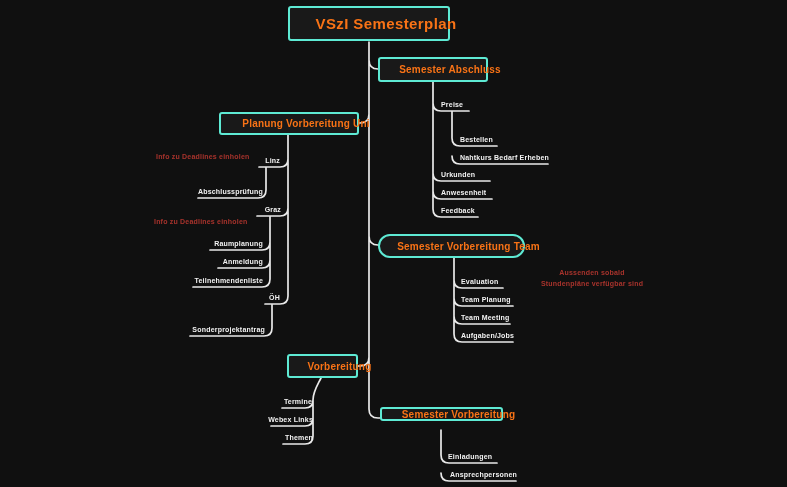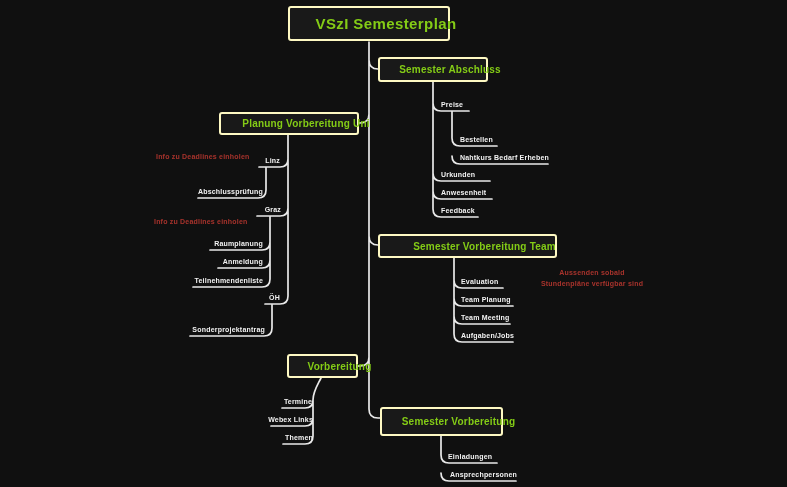--- a/index.html
+++ b/index.html
@@ -6,31 +6,31 @@
   body{
     width:787px;height:487px;position:relative;overflow:hidden;
     background:#101010;
     font-family:"Liberation Sans","DejaVu Sans",sans-serif;
   }
   .canvas{position:absolute;inset:0;}
   svg.wires{position:absolute;left:0;top:0;}
   svg.wires path{stroke:#e9e9e9;stroke-width:1.7;fill:none;stroke-linecap:round;}
   .node-box{
     position:absolute;box-sizing:border-box;
-    border:2px solid #fef9c3;border-radius:3px;background:#191919;
-    color:#84cc16;font-weight:bold;
+    border:2px solid #5eead4;border-radius:3px;background:#191919;
+    color:#f97316;font-weight:bold;
     display:flex;align-items:center;justify-content:center;
     white-space:nowrap;letter-spacing:.2px;padding-left:34px;
   }
   .root-box{left:288px;top:6px;width:162px;height:35px;font-size:15px;letter-spacing:.4px;}
   .box-abschluss{left:378px;top:57px;width:110px;height:25px;font-size:10px;}
   .box-uni{left:219px;top:112px;width:140px;height:23px;font-size:10px;}
-  .box-team{left:378px;top:234px;width:179px;height:24px;font-size:10px;}
+  .box-team{left:378px;top:234px;width:147px;height:24px;font-size:10px;border-radius:12px;}
   .box-fallplanung{left:287px;top:354px;width:71px;height:24px;font-size:10px;}
-  .box-vorbereitung{left:380px;top:407px;width:123px;height:29px;font-size:10px;}
+  .box-vorbereitung{left:380px;top:407px;width:123px;height:14px;font-size:10px;}
   .leaf{
     position:absolute;height:12px;line-height:12px;
     font-size:7px;font-weight:bold;color:#f2f2f2;
     white-space:nowrap;letter-spacing:.2px;
   }
   .leaf.rt{text-align:left;}
   .leaf.lt{text-align:right;}
   .note{
     position:absolute;font-size:7px;font-weight:bold;color:#a8332c;
     white-space:nowrap;letter-spacing:.2px;line-height:11px;

